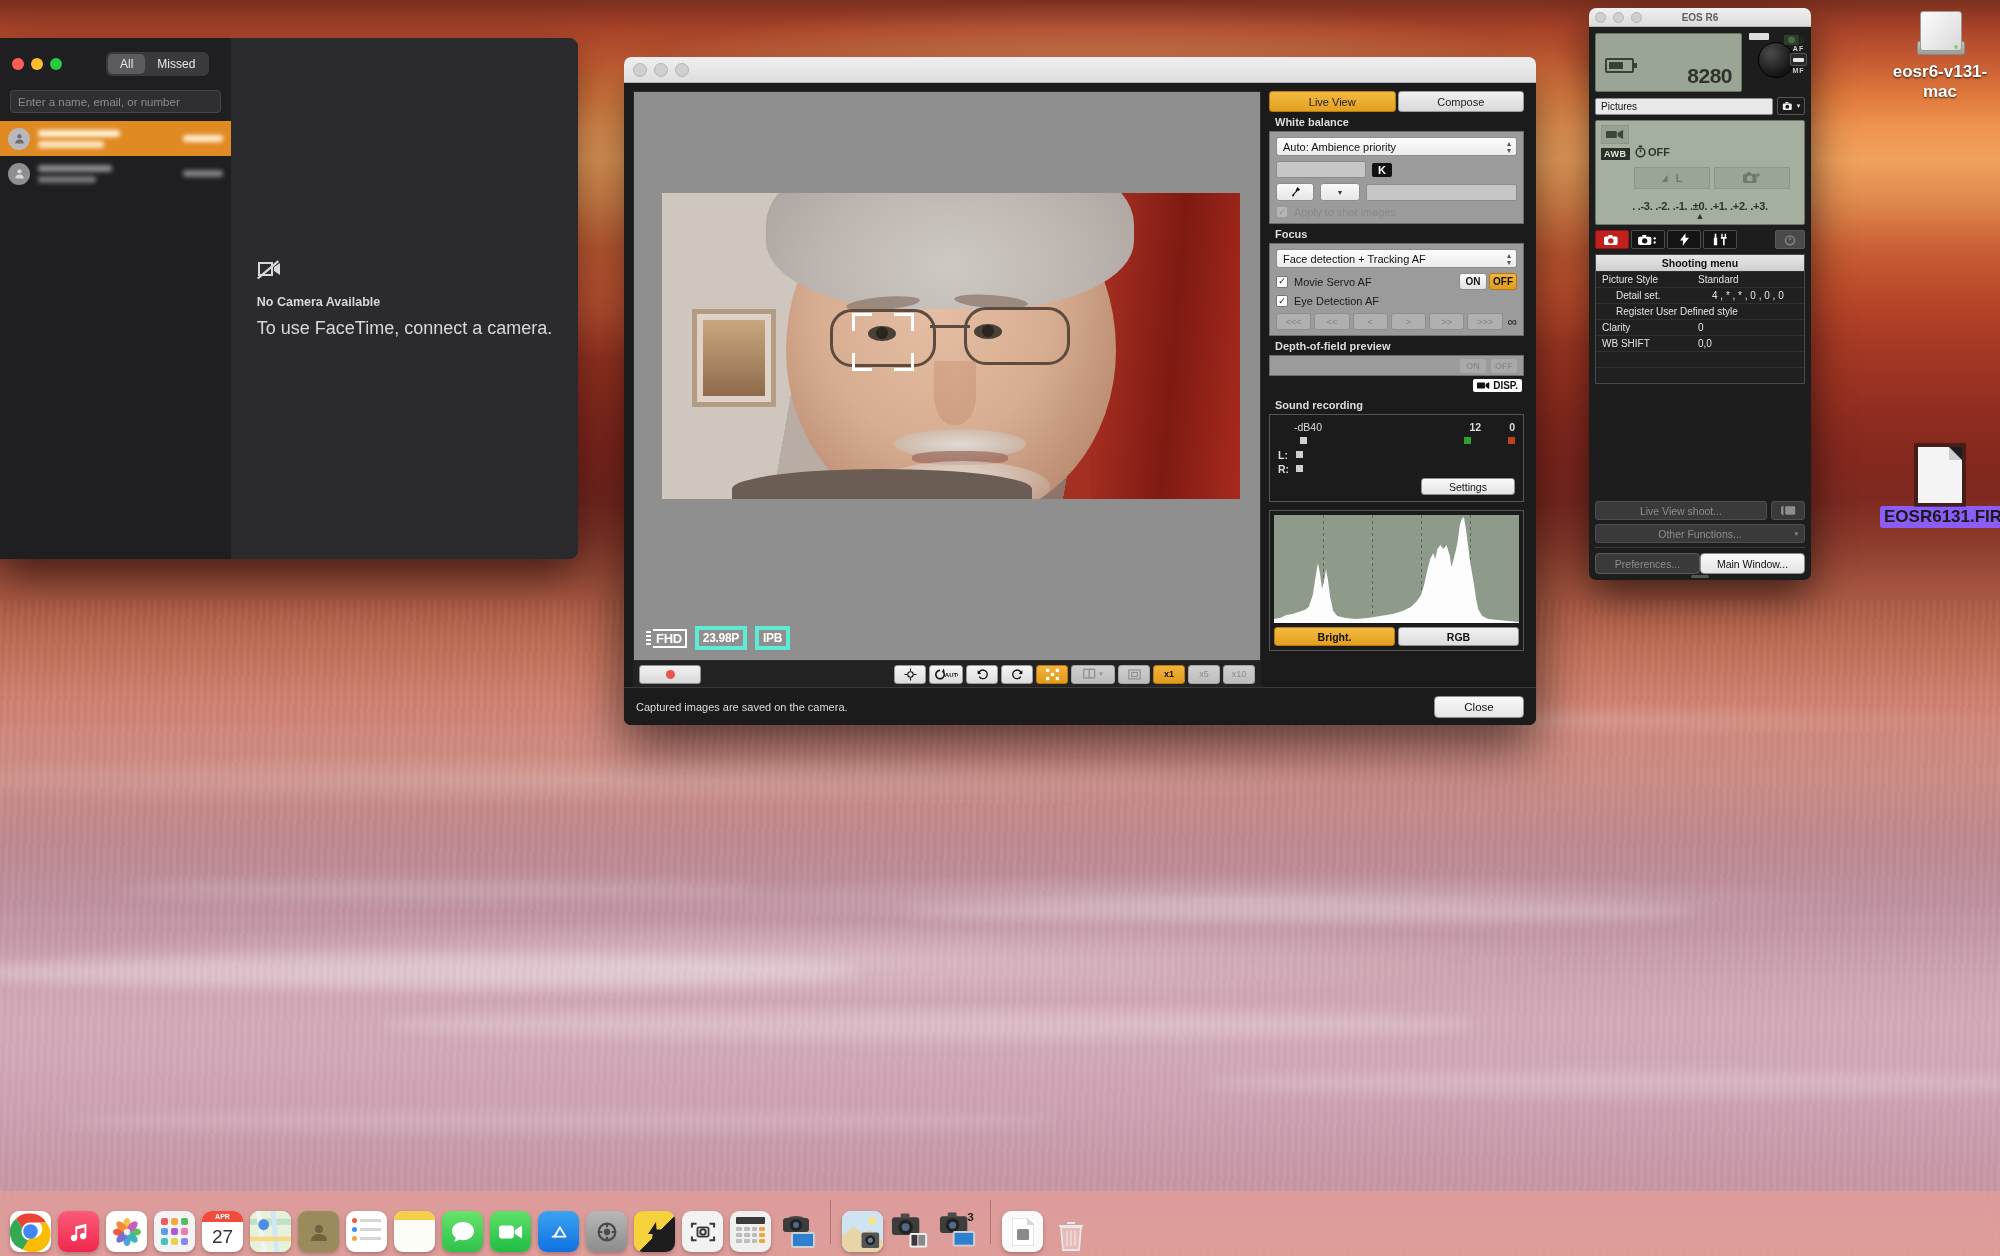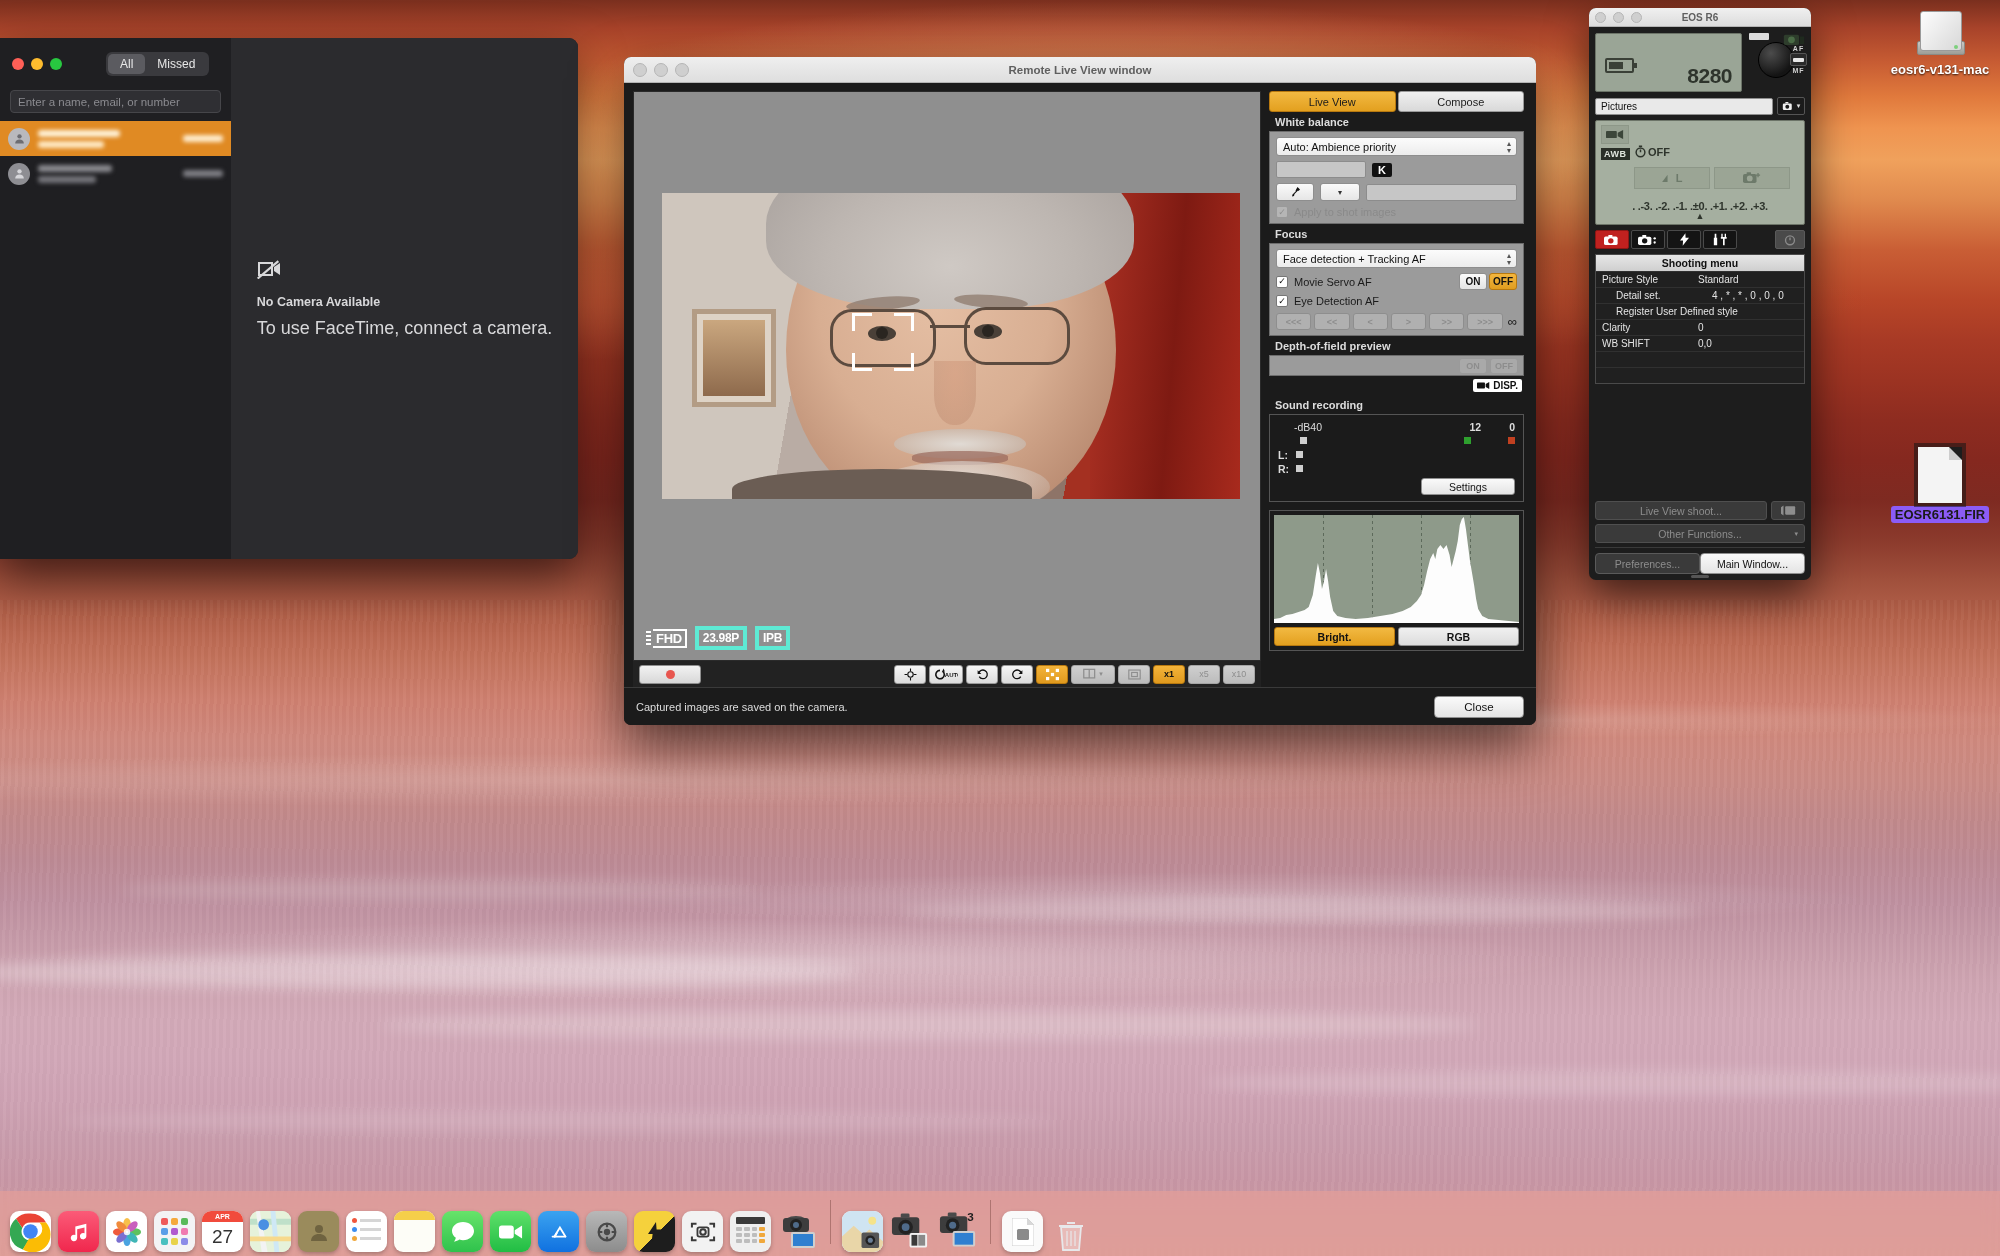--- a/index.html
+++ b/index.html
@@ -288,21 +288,21 @@
   .wbtn.sq{width:32px;background:#3a3a3a;}
   #eos-footer{border-top:1px solid #3a3a3a;padding-top:5px;display:flex;}
   #eos-footer .f{flex:1;height:19px;border-radius:4px;border:1px solid #5a5a5a;background:#3a3a3a;color:#8d8d8d;
     font-size:10.5px;display:flex;align-items:center;justify-content:center;}
   #eos-footer .f.light{background:linear-gradient(#fafafa,#e4e4e4);border-color:#8e8e8e;color:#111;}
   #eos-grip{position:absolute;left:50%;bottom:2px;transform:translateX(-50%);width:18px;height:3px;
      background:#555;border-radius:2px;}
 
   
   .dicon{position:absolute;width:120px;text-align:center;}
-  .dicon .cap{font-size:13px;color:#fff;font-weight:bold;text-shadow:0 1px 2px rgba(0,0,0,.8);margin-top:3px;display:inline-block;}
+  .dicon .cap{font-size:17px;color:#fff;font-weight:bold;text-shadow:0 1px 2px rgba(0,0,0,.8);margin-top:3px;display:inline-block;}
   .dicon.sel .cap{background:#8b5cf6;color:#1a1a1a;text-shadow:none;border-radius:3px;padding:1px 4px;}
   #hdd-icon{left:1880px;top:5px;}
   #fir-icon{left:1880px;top:447px;}
   .hdd{width:46px;height:54px;margin:0 auto;position:relative;}
   .hdd .top{position:absolute;left:3px;top:6px;width:40px;height:38px;
     background:linear-gradient(130deg,#fdfdfd,#d8d8d8);border-radius:3px;border:1px solid #9a9a9a;}
   .hdd .base{position:absolute;left:0;top:36px;width:46px;height:12px;
     background:linear-gradient(#c9c9c4,#9d9d97);border-radius:2px;border:1px solid #8a8a85;}
   .hdd .led{position:absolute;right:5px;top:40px;width:4px;height:4px;border-radius:50%;background:#7dd07d;}
   .fir{width:44px;height:56px;margin:0 auto;position:relative;background:#f4f4f4;
@@ -403,21 +403,20 @@
   </div>
 </div>
 
 <div id="rlv">
   <div id="rlv-title">
     <div class="traffic">
       <span class="tl gray"></span>
       <span class="tl gray"></span>
       <span class="tl gray"></span>
     </div>
-    <div class="ttl">Remote Live View window</div>
   </div>
 
   <div id="rlv-mid">
 
     <div id="preview-col">
       <div id="preview">
         <div id="photo">
           <div class="bgwall"></div>
           <div class="curtain"></div>
           <div class="frame">

